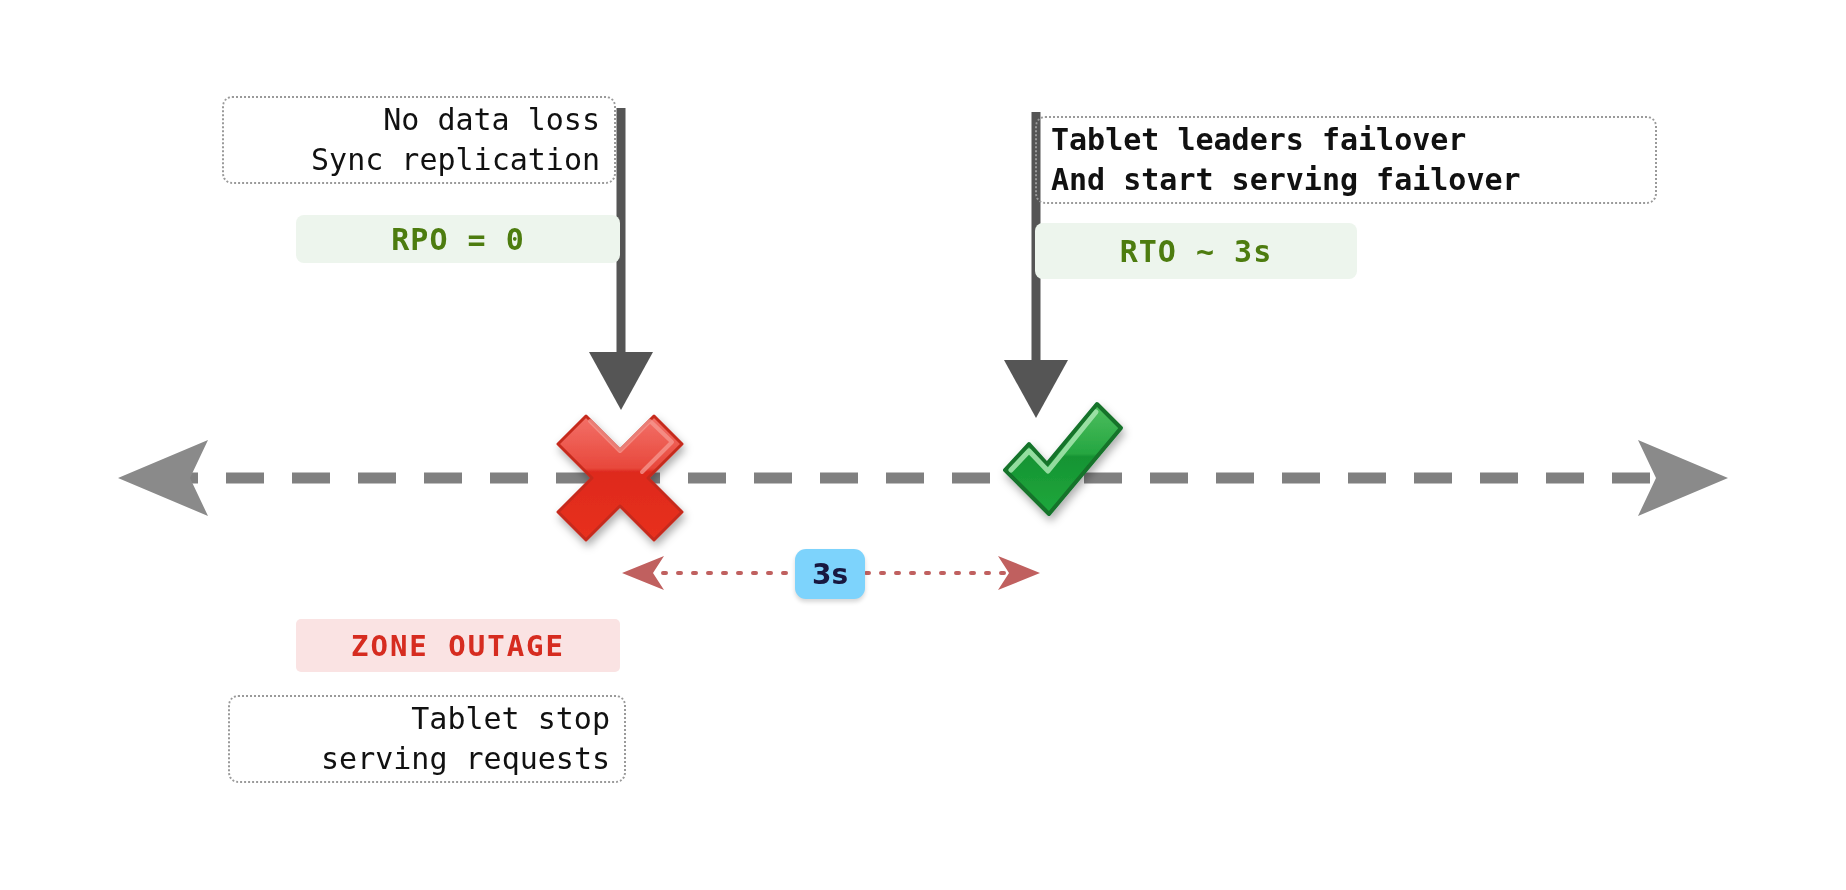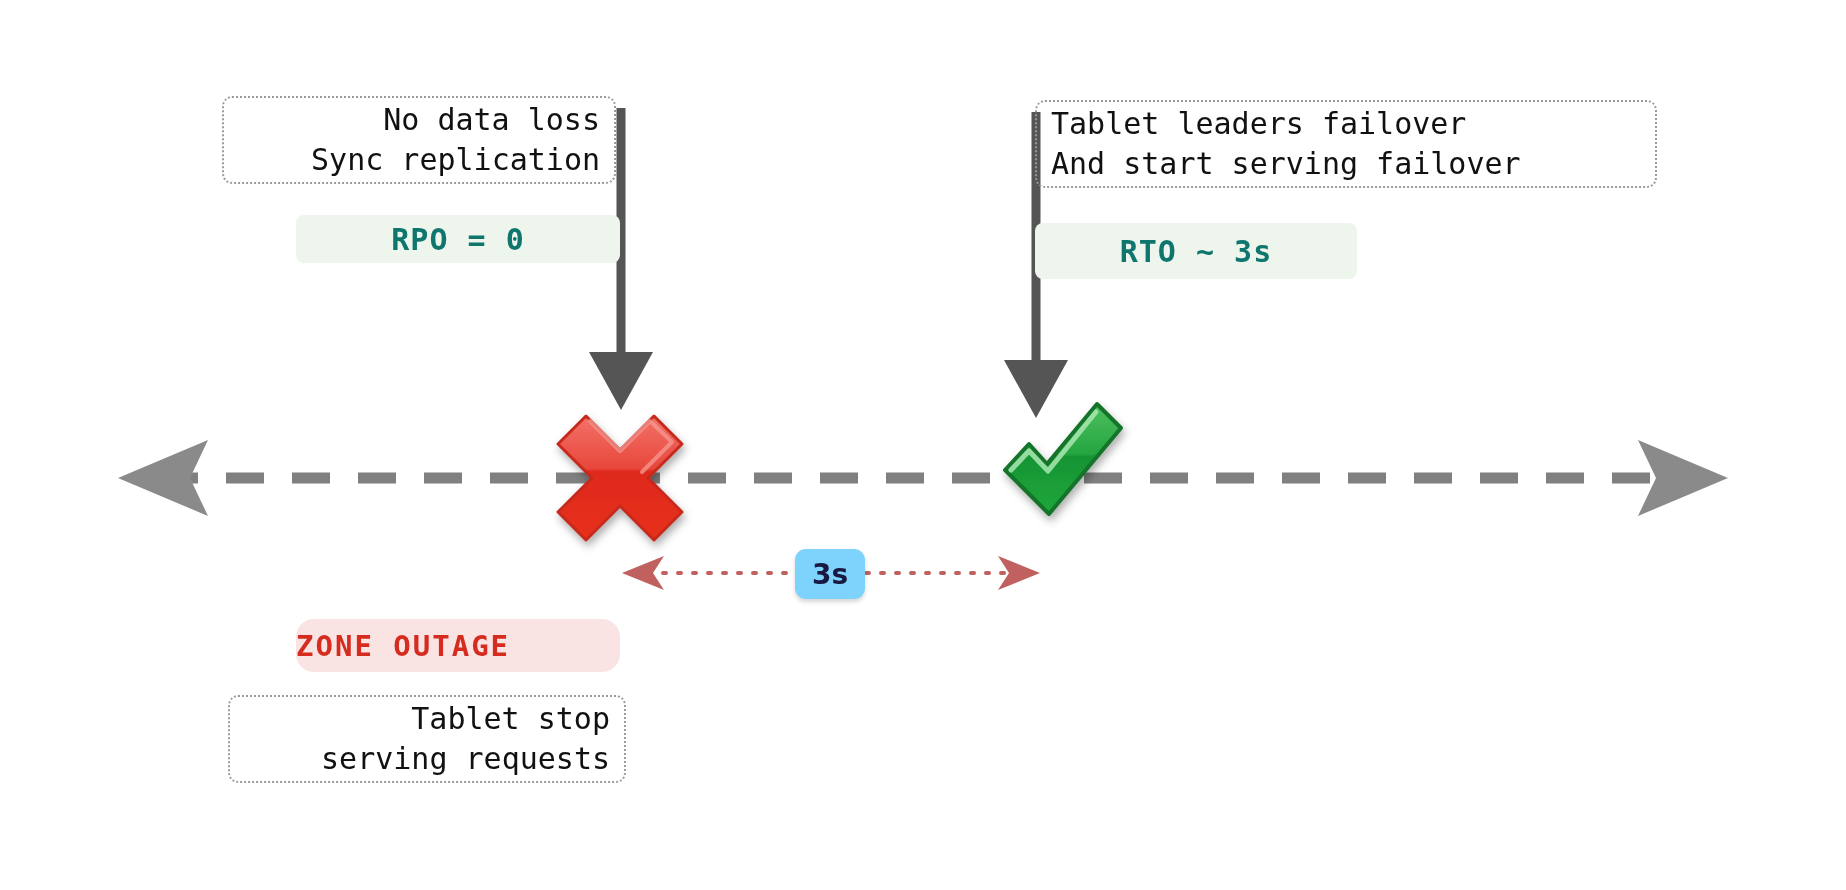--- a/index.html
+++ b/index.html
@@ -38,56 +38,57 @@
     font-size: 30px;
     line-height: 40px;
     color: #111111;
     white-space: pre;
     letter-spacing: 0px;
   }
   .align-right .line { text-align: right; }
   .align-left  .line { text-align: left;  }
 
   #box-no-data-loss { left: 222px;  top: 96px;  width: 394px; height: 88px; }
-  #box-tablet-failover { left: 1035px; top: 100px; width: 622px; height: 88px; }
+  #box-tablet-failover { left: 1035px; top: 116px; width: 622px; height: 88px; font-weight: bold; }
   #box-leaders-stop { left: 228px;  top: 695px; width: 398px; height: 88px; }
 
   
   .metric-badge {
     position: absolute;
     box-sizing: border-box;
     background: #EDF5ED;
     border-radius: 8px;
     display: flex;
     align-items: center;
     justify-content: center;
   }
   .metric-badge .txt {
     font-family: "DejaVu Sans Mono", "Liberation Mono", monospace;
     font-size: 30px;
     font-weight: bold;
-    color: #0f766e;
+    color: #4d7c0f;
     white-space: pre;
     letter-spacing: 1px;
   }
   #badge-rpo { left: 296px;  top: 215px; width: 324px; height: 48px; }
   #badge-rto { left: 1035px; top: 223px; width: 322px; height: 56px; }
 
   
   #badge-zone-outage {
     position: absolute;
     left: 296px;
     top: 619px;
     width: 324px;
     height: 53px;
     box-sizing: border-box;
     background: #FAE3E3;
-    border-radius: 18px;
+    border-radius: 5px;
     display: flex;
     align-items: center;
+    justify-content: center;
   }
   #badge-zone-outage .txt {
     font-family: "DejaVu Sans Mono", "Liberation Mono", monospace;
     font-size: 29px;
     font-weight: bold;
     color: #D62C20;
     letter-spacing: 2px;
     white-space: pre;
   }
 

